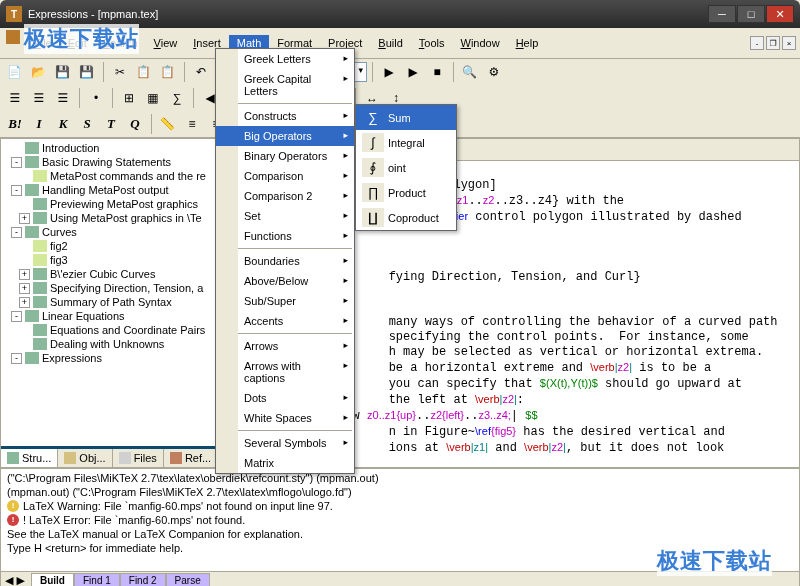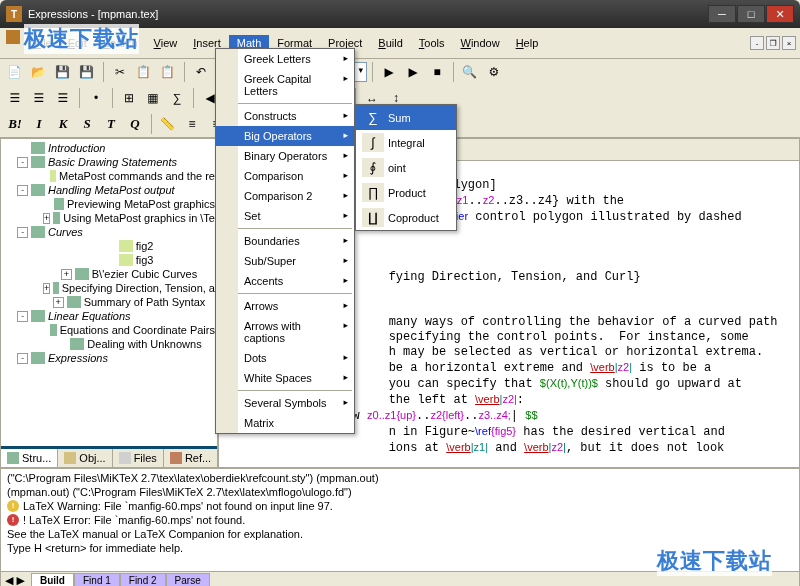--- a/index.html
+++ b/index.html
@@ -27,33 +27,33 @@
 .combo::after { content: "▾"; position: absolute; right: 3px; top: 2px; font-size: 9px; }
 .fmt { font-family: "Times New Roman", serif; font-style: italic; font-weight: bold; font-size: 13px; }
 .main { display: flex; height: 330px; }
 .sidebar { width: 218px; background: #fff; border: 1px solid #aca899; display: flex; flex-direction: column; }
 .tree { flex: 1; overflow: hidden; padding: 2px; font-size: 11px; }
 .tnode { display: flex; align-items: center; padding: 1px 0; white-space: nowrap; }
 .exp { width: 11px; height: 11px; border: 1px solid #999; display: flex; align-items: center; justify-content: center; font-size: 9px; margin-right: 3px; cursor: pointer; line-height: 1; }
 .ticon2 { width: 14px; height: 12px; margin-right: 3px; display: inline-block; }
 .ticon2.sec { background: #8ab89a; }
 .ticon2.fig { background: #d4e89a; }
-.ind1 { margin-left: 14px; font-style: italic; }
-.ind2 { margin-left: 40px; justify-content: center; }
+.ind1 { margin-left: 8px; }
+.ind2 { margin-left: 16px; }
 .sidetabs { display: flex; border-top: 3px solid #0c4a6e; background: #ece9d8; }
 .stab { padding: 3px 6px; border-right: 1px solid #aca899; display: flex; align-items: center; gap: 3px; cursor: pointer; font-size: 10px; }
 .stab.active { background: #fff; }
 .stabicon { width: 12px; height: 12px; }
 .editor { flex: 1; display: flex; flex-direction: column; border: 1px solid #aca899; }
 .edtabs { height: 22px; background: #ece9d8; border-bottom: 1px solid #aca899; display: flex; align-items: center; padding: 0 4px; }
 .edtab { padding: 2px 8px; background: #fff; border: 1px solid #aca899; border-bottom: none; display: flex; align-items: center; gap: 4px; cursor: pointer; }
 .edtext { flex: 1; background: #fff; font-family: "Courier New", monospace; font-size: 12px; padding: 2px 4px; overflow: hidden; white-space: pre; line-height: 15px; }
 .blue { color: #0000ff; }
 .magenta { color: #c000c0; }
-.red { color: #c00000; text-decoration: underline; }
+.red { color: #c00000; }
 .teal { color: #008080; margin-top: 24px; }
 .green { color: #008000; }
 .output { height: 122px; border: 1px solid #aca899; background: #fff; display: flex; flex-direction: column; }
 .outtext { flex: 1; font-family: "Courier New", monospace; font-size: 12px; padding: 2px 6px; overflow: hidden; line-height: 14px; }
 .outline { display: flex; align-items: center; gap: 4px; white-space: nowrap; }
 .oicon { width: 12px; height: 12px; border-radius: 50%; flex-shrink: 0; display: flex; align-items: center; justify-content: center; font-size: 8px; color: #fff; font-weight: bold; }
 .oicon.warn { background: #e8c040; }
 .oicon.err { background: #d04040; }
 .outtabs { height: 18px; display: flex; align-items: center; border-top: 1px solid #aca899; background: #ece9d8; padding: 0 4px; }
 .otab { padding: 1px 8px; border: 1px solid #aca899; background: #c4b5fd; font-size: 10px; cursor: pointer; }
@@ -349,22 +349,24 @@
   <div class="dmleft"></div>
 <div class="dmitem arrow">Greek Letters</div>
     <div class="dmitem arrow">Greek Capital Letters</div>
     <div class="dmsep"></div>
     <div class="dmitem arrow">Constructs</div>
     <div class="dmitem arrow hi">Big Operators</div>
     <div class="dmitem arrow">Binary Operators</div>
     <div class="dmitem arrow">Comparison</div>
     <div class="dmitem arrow">Comparison 2</div>
     <div class="dmitem arrow">Set</div>
+    <div class="dmitem arrow">Functions</div>
     <div class="dmsep"></div>
     <div class="dmitem arrow">Boundaries</div>
+    <div class="dmitem arrow">Above/Below</div>
     <div class="dmitem arrow">Sub/Super</div>
     <div class="dmitem arrow">Accents</div>
     <div class="dmsep"></div>
     <div class="dmitem arrow">Arrows</div>
     <div class="dmitem arrow">Arrows with captions</div>
     <div class="dmitem arrow">Dots</div>
     <div class="dmitem arrow">White Spaces</div>
     <div class="dmsep"></div>
     <div class="dmitem arrow">Several Symbols</div>
     <div class="dmitem">Matrix</div>

